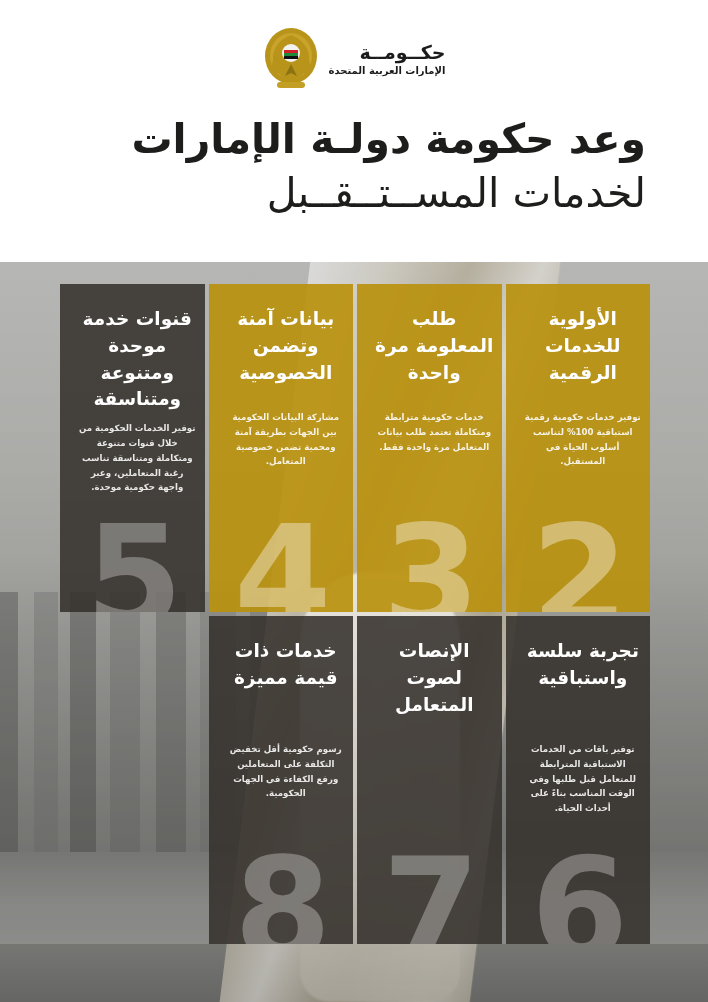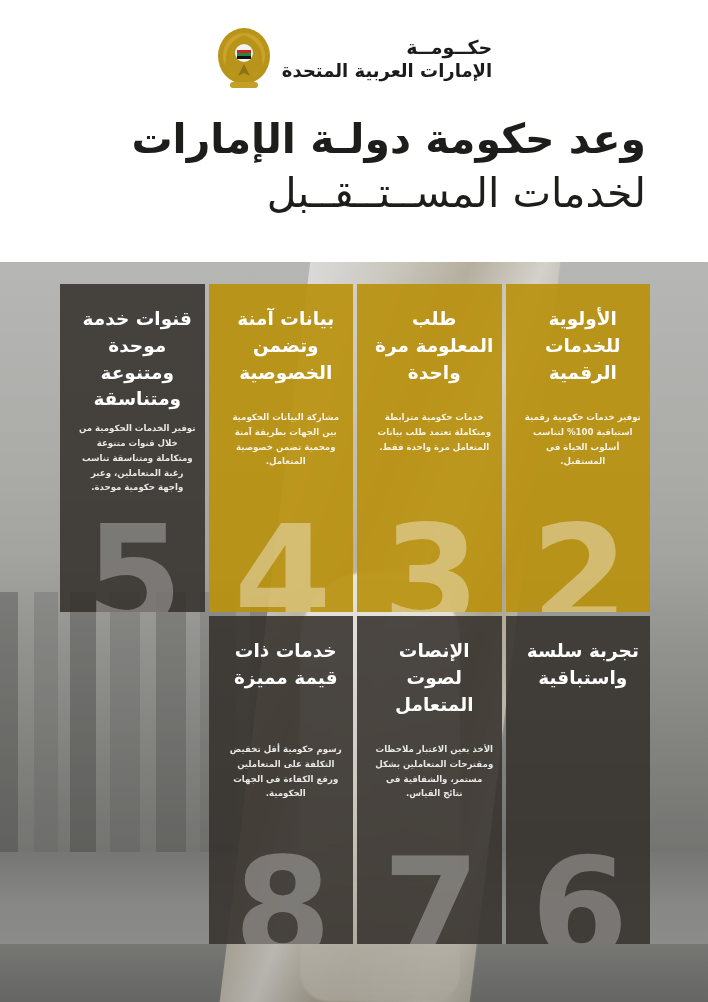--- a/index.html
+++ b/index.html
@@ -47,21 +47,21 @@
     text-align: right;
     line-height: 1.25;
     color: #1b1b1b;
   }
   .gov-text .line1 {
     font-size: 19px;
     font-weight: bold;
     letter-spacing: 0.5px;
   }
   .gov-text .line2 {
-    font-size: 18px;
+    font-size: 10px;
     font-weight: bold;
   }
 
   .title-block {
     position: absolute;
     top: 112px;
     right: 62px;
     left: 62px;
     color: #1d1d1b;
   }
@@ -274,26 +274,26 @@
     </div>
 
     <div class="card dark">
       <div class="c-title">قنوات خدمة موحدة ومتنوعة ومتناسقة</div>
       <div class="c-desc">توفير الخدمات الحكومية من خلال قنوات متنوعة ومتكاملة ومتناسقة تناسب رغبة المتعاملين، وعبر واجهة حكومية موحدة.</div>
       <div class="c-num">5</div>
     </div>
 
     <div class="card dark">
       <div class="c-title">تجربة سلسة واستباقية</div>
+      <div class="c-desc">توفير باقات من الخدمات الاستباقية المترابطة للمتعامل قبل طلبها وفي الوقت المناسب بناءً على أحداث الحياة.</div>
       <div class="c-num">6</div>
     </div>
 
     <div class="card dark">
       <div class="c-title">الإنصات لصوت المتعامل</div>
-      <div class="c-desc">الأخذ بعين الاعتبار ملاحظات ومقترحات المتعاملين بشكل مستمر، والشفافية في نتائج القياس.</div>
       <div class="c-num">7</div>
     </div>
 
     <div class="card dark">
       <div class="c-title">خدمات ذات قيمة مميزة</div>
       <div class="c-desc">رسوم حكومية أقل تخفيض التكلفة على المتعاملين ورفع الكفاءة في الجهات الحكومية.</div>
       <div class="c-num">8</div>
     </div>
 
   </div>

